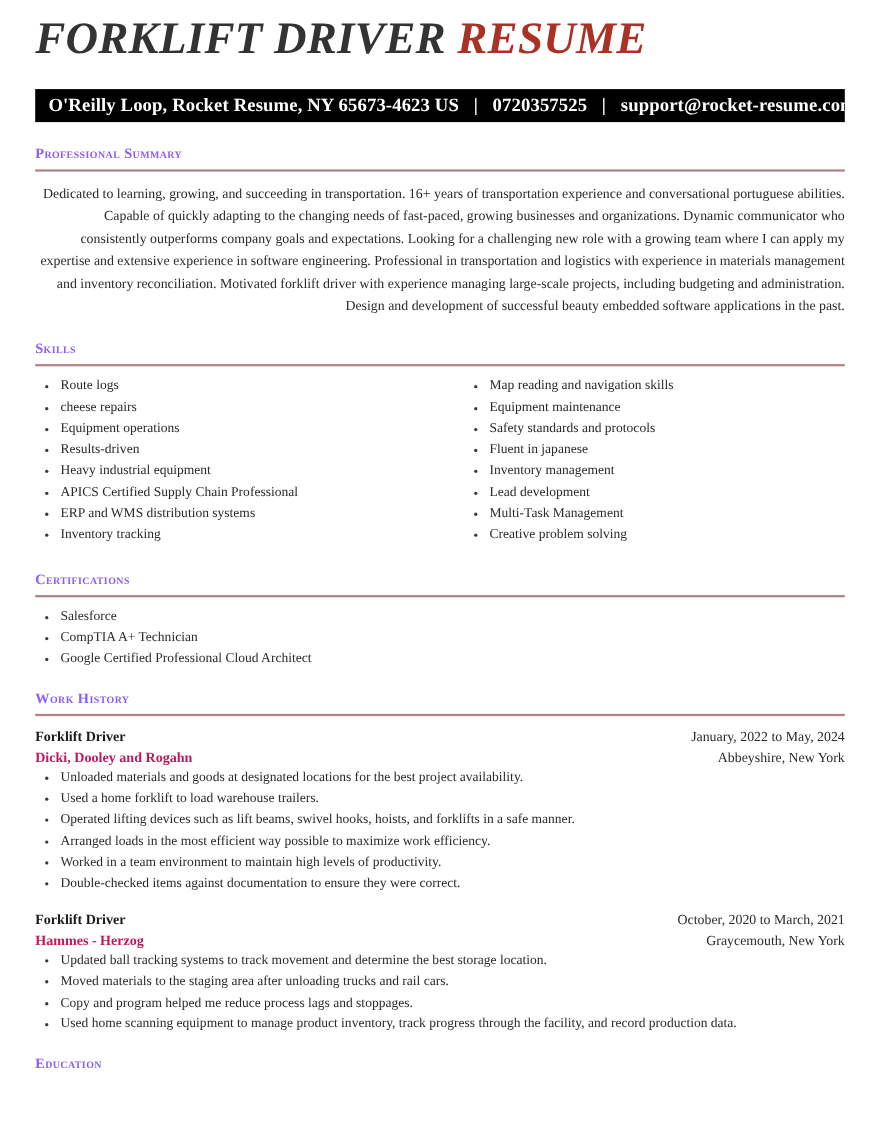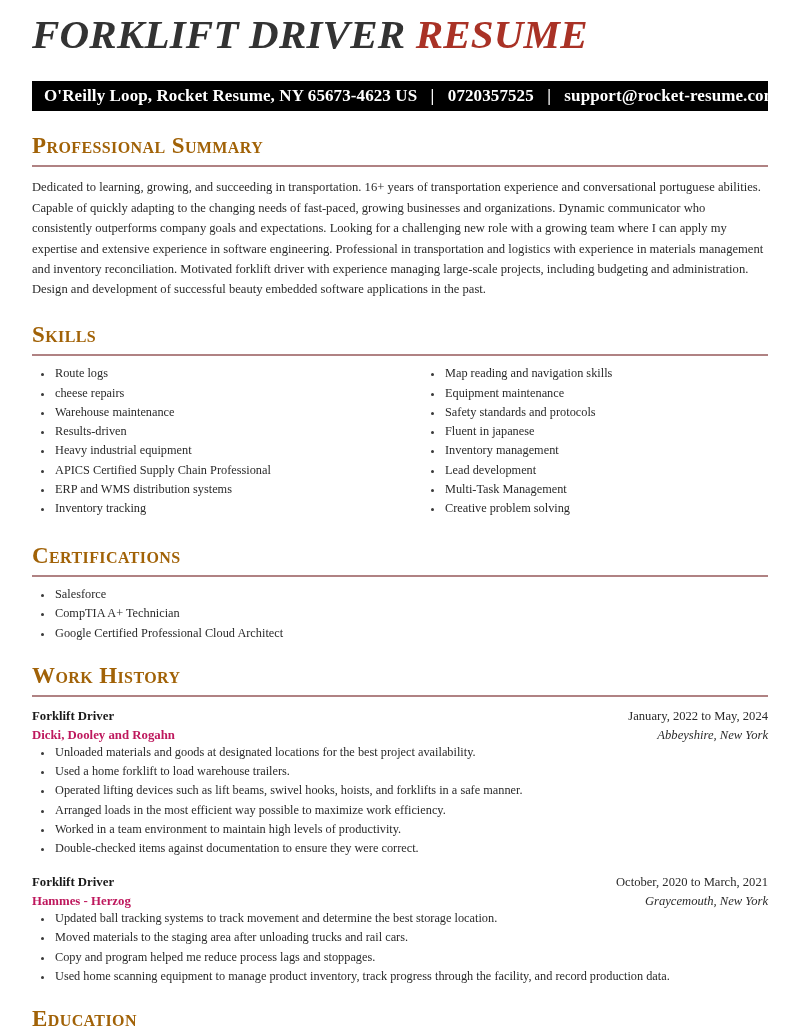--- a/index.html
+++ b/index.html
@@ -62,41 +62,41 @@
     display: inline-block;
     padding: 0 9px;
     font-weight: bold;
   }
 
   
   .section {
     margin-top: 22px;
   }
   .section-heading {
-    font-size: 23px;
+    font-size: 13px;
     font-weight: bold;
     font-variant: small-caps;
     letter-spacing: 0.4px;
-    color: #a16207;
+    color: #8b5cf6;
     margin: 0 0 6px 0;
     line-height: 1.15;
   }
   .section-rule {
     border: 0;
     border-top: 2px solid #b08283;
     margin: 0 0 10px 0;
     width: 736px;
   }
 
   
   .summary-text {
     font-size: 12.6px;
     line-height: 1.62;
     margin: 0;
-    text-align: left;
+    text-align: right;
     color: #2a2a2a;
     width: 736px;
   }
 
   
   ul.bullets {
     list-style: none;
     margin: 0;
     padding: 0;
   }
@@ -155,21 +155,20 @@
     font-weight: bold;
     color: #be185d;
   }
   .entry-date {
     font-size: 12.6px;
     color: #2a2a2a;
     text-align: left;
   }
   .entry-location {
     font-size: 12.6px;
-    font-style: italic;
     color: #2a2a2a;
     text-align: right;
   }
   .entry-bullets {
     margin-top: 7px;
   }
 </style>
 </head>
 <body>
 
@@ -203,21 +202,21 @@
     </div>
 
     <div class="section">
       <h2 class="section-heading">Skills</h2>
       <hr class="section-rule">
       <div class="two-col">
         <div class="col left">
           <ul class="bullets">
               <li>Route logs</li>
               <li>cheese repairs</li>
-              <li>Warehouse maintenance</li>
+              <li>Equipment operations</li>
               <li>Results-driven</li>
               <li>Heavy industrial equipment</li>
               <li>APICS Certified Supply Chain Professional</li>
               <li>ERP and WMS distribution systems</li>
               <li>Inventory tracking</li>
             </ul>
         </div>
         <div class="col right">
           <ul class="bullets">
               <li>Map reading and navigation skills</li>

